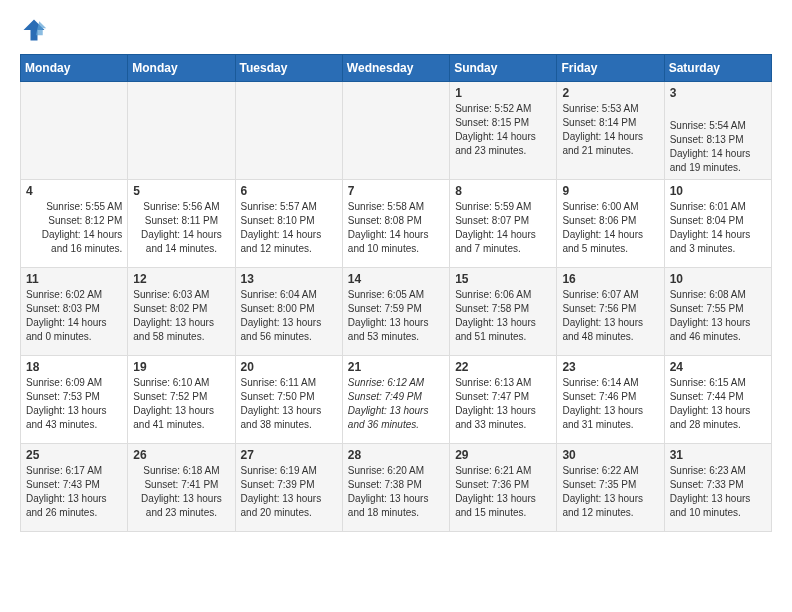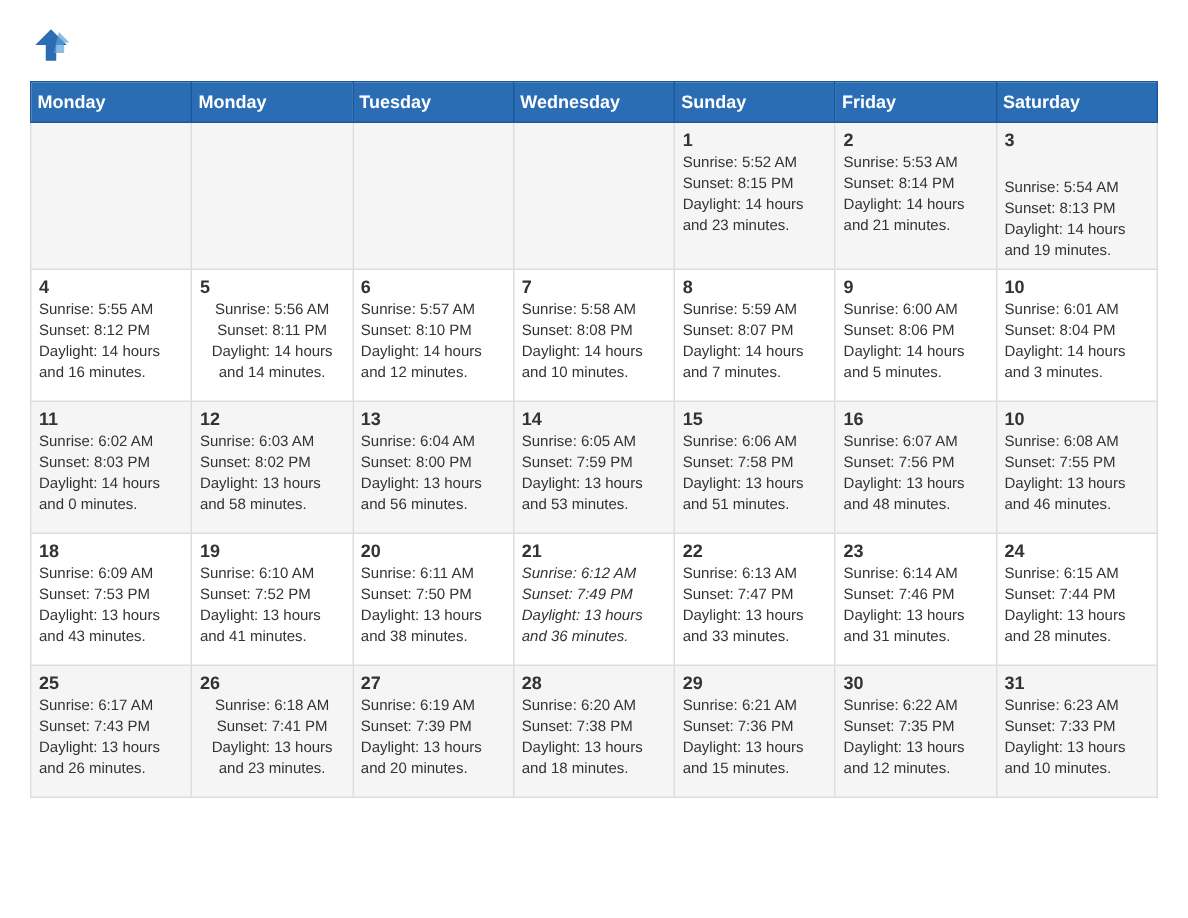--- a/index.html
+++ b/index.html
@@ -144,21 +144,21 @@
           <span class="day-number">3</span>
           <div class="cell-content" style="white-space: pre-line; margin-top: 19px;">Sunrise: 5:54 AM
 Sunset: 8:13 PM
 Daylight: 14 hours
 and 19 minutes.</div>
         </td>
       </tr>
       <tr>
         <td>
           <span class="day-number">4</span>
-          <div class="cell-content" style="white-space: pre-line;">Sunrise: 5:55 AM
+          <div class="cell-content" style="white-space: pre-line; text-align: right;">Sunrise: 5:55 AM
 Sunset: 8:12 PM
 Daylight: 14 hours
 and 16 minutes.</div>
         </td>
         <td>
           <span class="day-number">5</span>
           <div class="cell-content" style="white-space: pre-line; text-align: center;">Sunrise: 5:56 AM
 Sunset: 8:11 PM
 Daylight: 14 hours
 and 14 minutes.</div>

